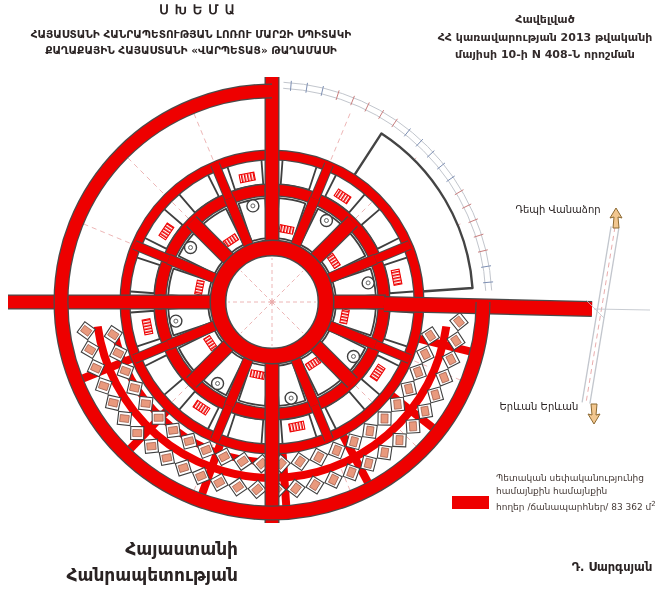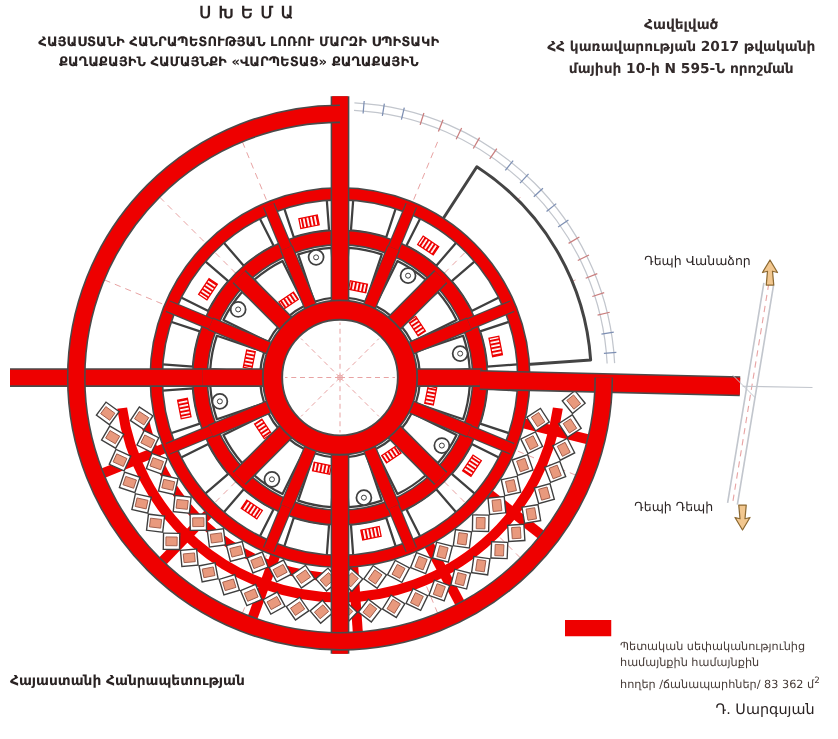--- a/index.html
+++ b/index.html
@@ -25,47 +25,47 @@
   .map-label{
     font-size:10px;font-weight:normal;color:#2a2323;text-align:center;
   }
   .lbl-vanadzor{left:506px;top:204px;width:104px;}
   .lbl-yerevan{left:492px;top:401px;width:94px;}
   .legend{left:448px;top:472px;width:218px;}
   .legend-swatch{
     position:absolute;left:4px;top:24px;width:37px;height:13px;background:#ee0000;
   }
   .legend-text{
-    margin-left:48px;font-size:9px;line-height:13px;color:#453a36;margin-top:40px;
+    margin-left:48px;font-size:9px;line-height:13px;color:#453a36;
   }
   .legend-text sup{font-size:7px;}
   .footer-block{
-    left:8px;top:536px;width:230px;text-align:left;
-    font-size:11px;font-weight:bold;line-height:1.55;color:#2a2323;
+    left:8px;top:536px;width:230px;text-align:right;
+    font-size:17px;font-weight:bold;line-height:1.55;color:#2a2323;
   }
   .signer{
     left:556px;top:560px;width:112px;text-align:center;
-    font-size:11.5px;font-weight:normal;color:#2a2323;
+    font-size:11.5px;font-weight:bold;color:#2a2323;
   }
   svg{position:absolute;left:0;top:0;}
 </style>
 </head>
 <body>
 
 <div class="abs doc-title">ՍԽԵՄԱ</div>
 
 <div class="abs doc-subtitle">
   <div>ՀԱՅԱՍՏԱՆԻ ՀԱՆՐԱՊԵՏՈՒԹՅԱՆ ԼՈՌՈՒ ՄԱՐԶԻ ՍՊԻՏԱԿԻ</div>
-  <div>ՔԱՂԱՔԱՅԻՆ ՀԱՄԱՅՆՔԻ «ՎԱՐՊԵՏԱՑ» ՔԱՂԱՔԱՅԻՆ</div>
+  <div>ՔԱՂԱՔԱՅԻՆ ՀԱՅԱՍՏԱՆԻ «ՎԱՐՊԵՏԱՑ» ԹԱՂԱՄԱՍԻ</div>
 </div>
 
 <div class="abs annex-note">
   <div>Հավելված</div>
-  <div>ՀՀ կառավարության 2017 թվականի</div>
-  <div>մայիսի 10-ի N 595-Ն որոշման</div>
+  <div>ՀՀ կառավարության 2013 թվականի</div>
+  <div>մայիսի 10-ի N 408-Ն որոշման</div>
 </div>
 
 <svg id="plan-svg" width="670" height="591" viewBox="0 0 670 591">
     <defs>
       <pattern id="redhatch" patternUnits="userSpaceOnUse" width="3" height="3">
         <rect width="3" height="3" fill="#ffffff"></rect>
         <rect width="1.6" height="3" fill="#ee0000"></rect>
       </pattern>
     </defs>
     <g>
@@ -499,21 +499,21 @@
       <line x1="594" y1="309" x2="650" y2="310" stroke="#c2c6cd" stroke-width="0.9" stroke-linecap="butt"></line>
       <line x1="586" y1="300" x2="604" y2="318" stroke="#c2c6cd" stroke-width="0.8" stroke-linecap="butt"></line>
     </g>
     <g>
       <polygon points="616,208 622,218 618,217 619,228 613,228 614,217 610,218" fill="#f2c78f" stroke="#8d6a33" stroke-width="1" stroke-linejoin="round"></polygon>
       <polygon points="594,424 588,414 592,415 591,404 597,404 596,415 600,414" fill="#f2c78f" stroke="#8d6a33" stroke-width="1" stroke-linejoin="round"></polygon>
     </g>
   </svg>
 
 <div class="abs map-label lbl-vanadzor">Դեպի Վանաձոր</div>
-<div class="abs map-label lbl-yerevan">Դեպի Դեպի</div>
+<div class="abs map-label lbl-yerevan">Երևան Երևան</div>
 
 <div class="abs legend">
   <div class="legend-swatch" style="background: rgb(238, 0, 0);"></div>
   <div class="legend-text">
     <div>Պետական սեփականությունից</div>
     <div>համայնքին համայնքին</div>
     <div><span>հողեր /ճանապարհներ/ 83 362 մ</span><sup>2</sup></div>
   </div>
 </div>
 

